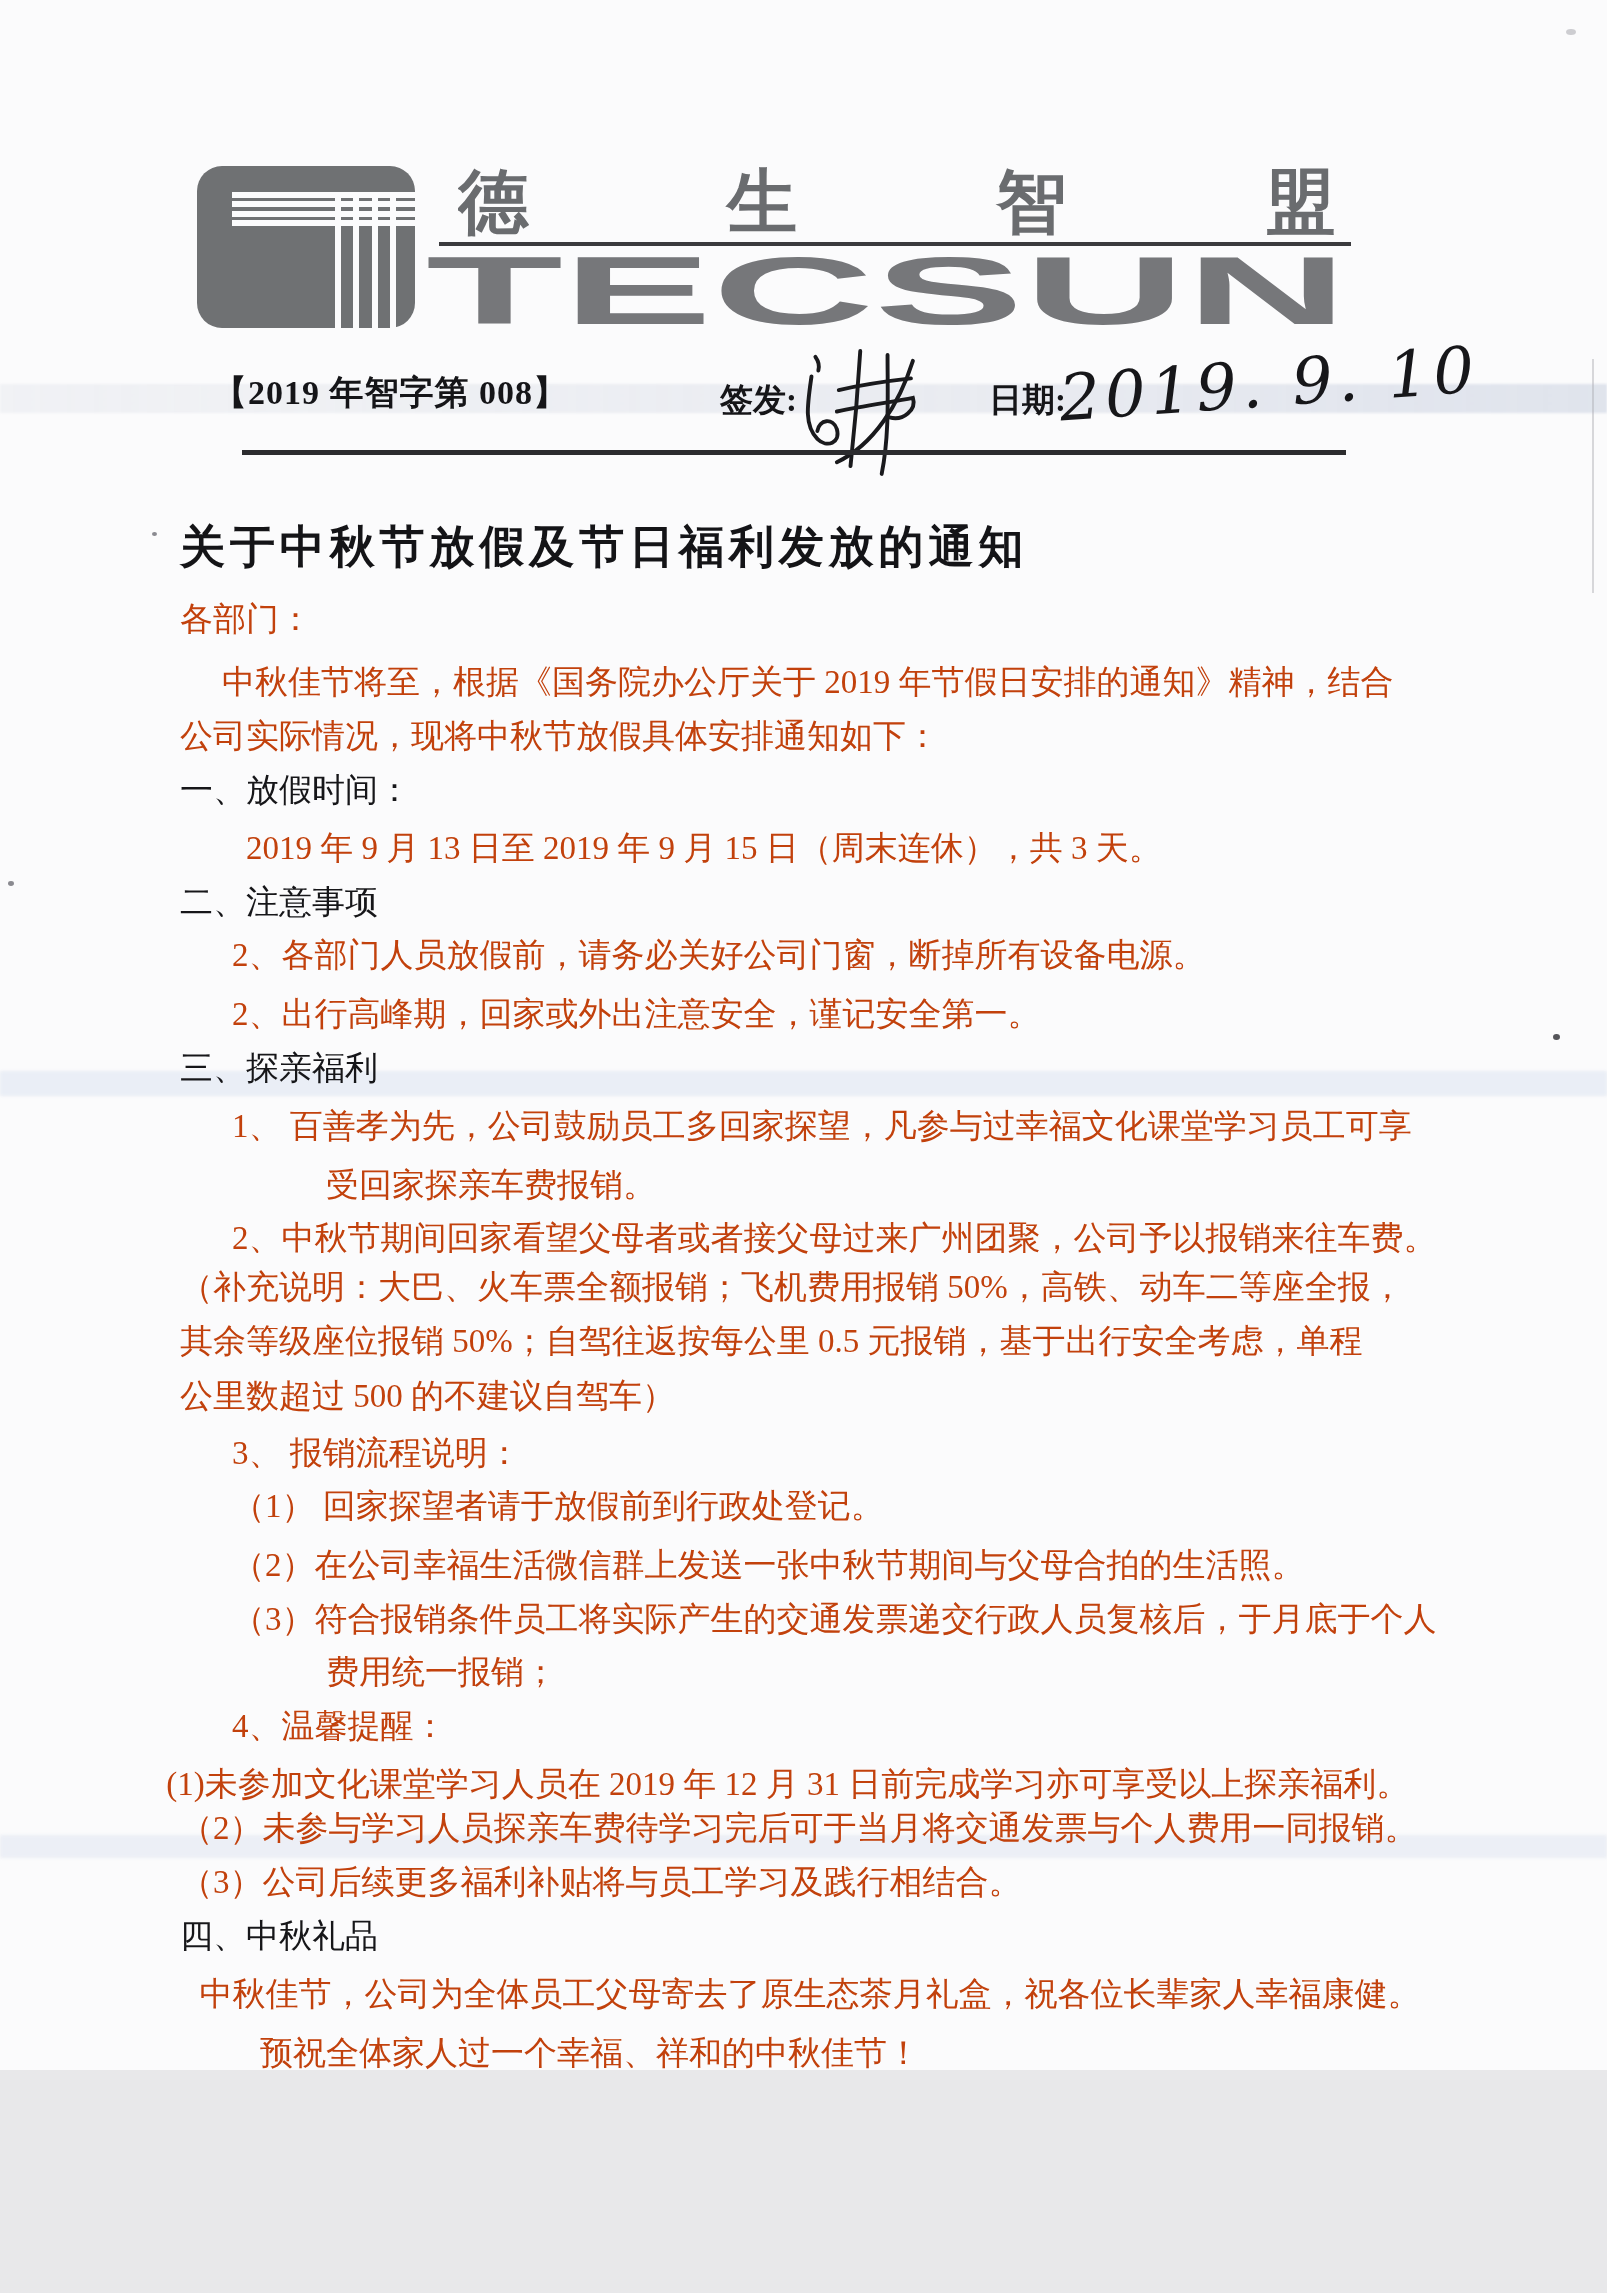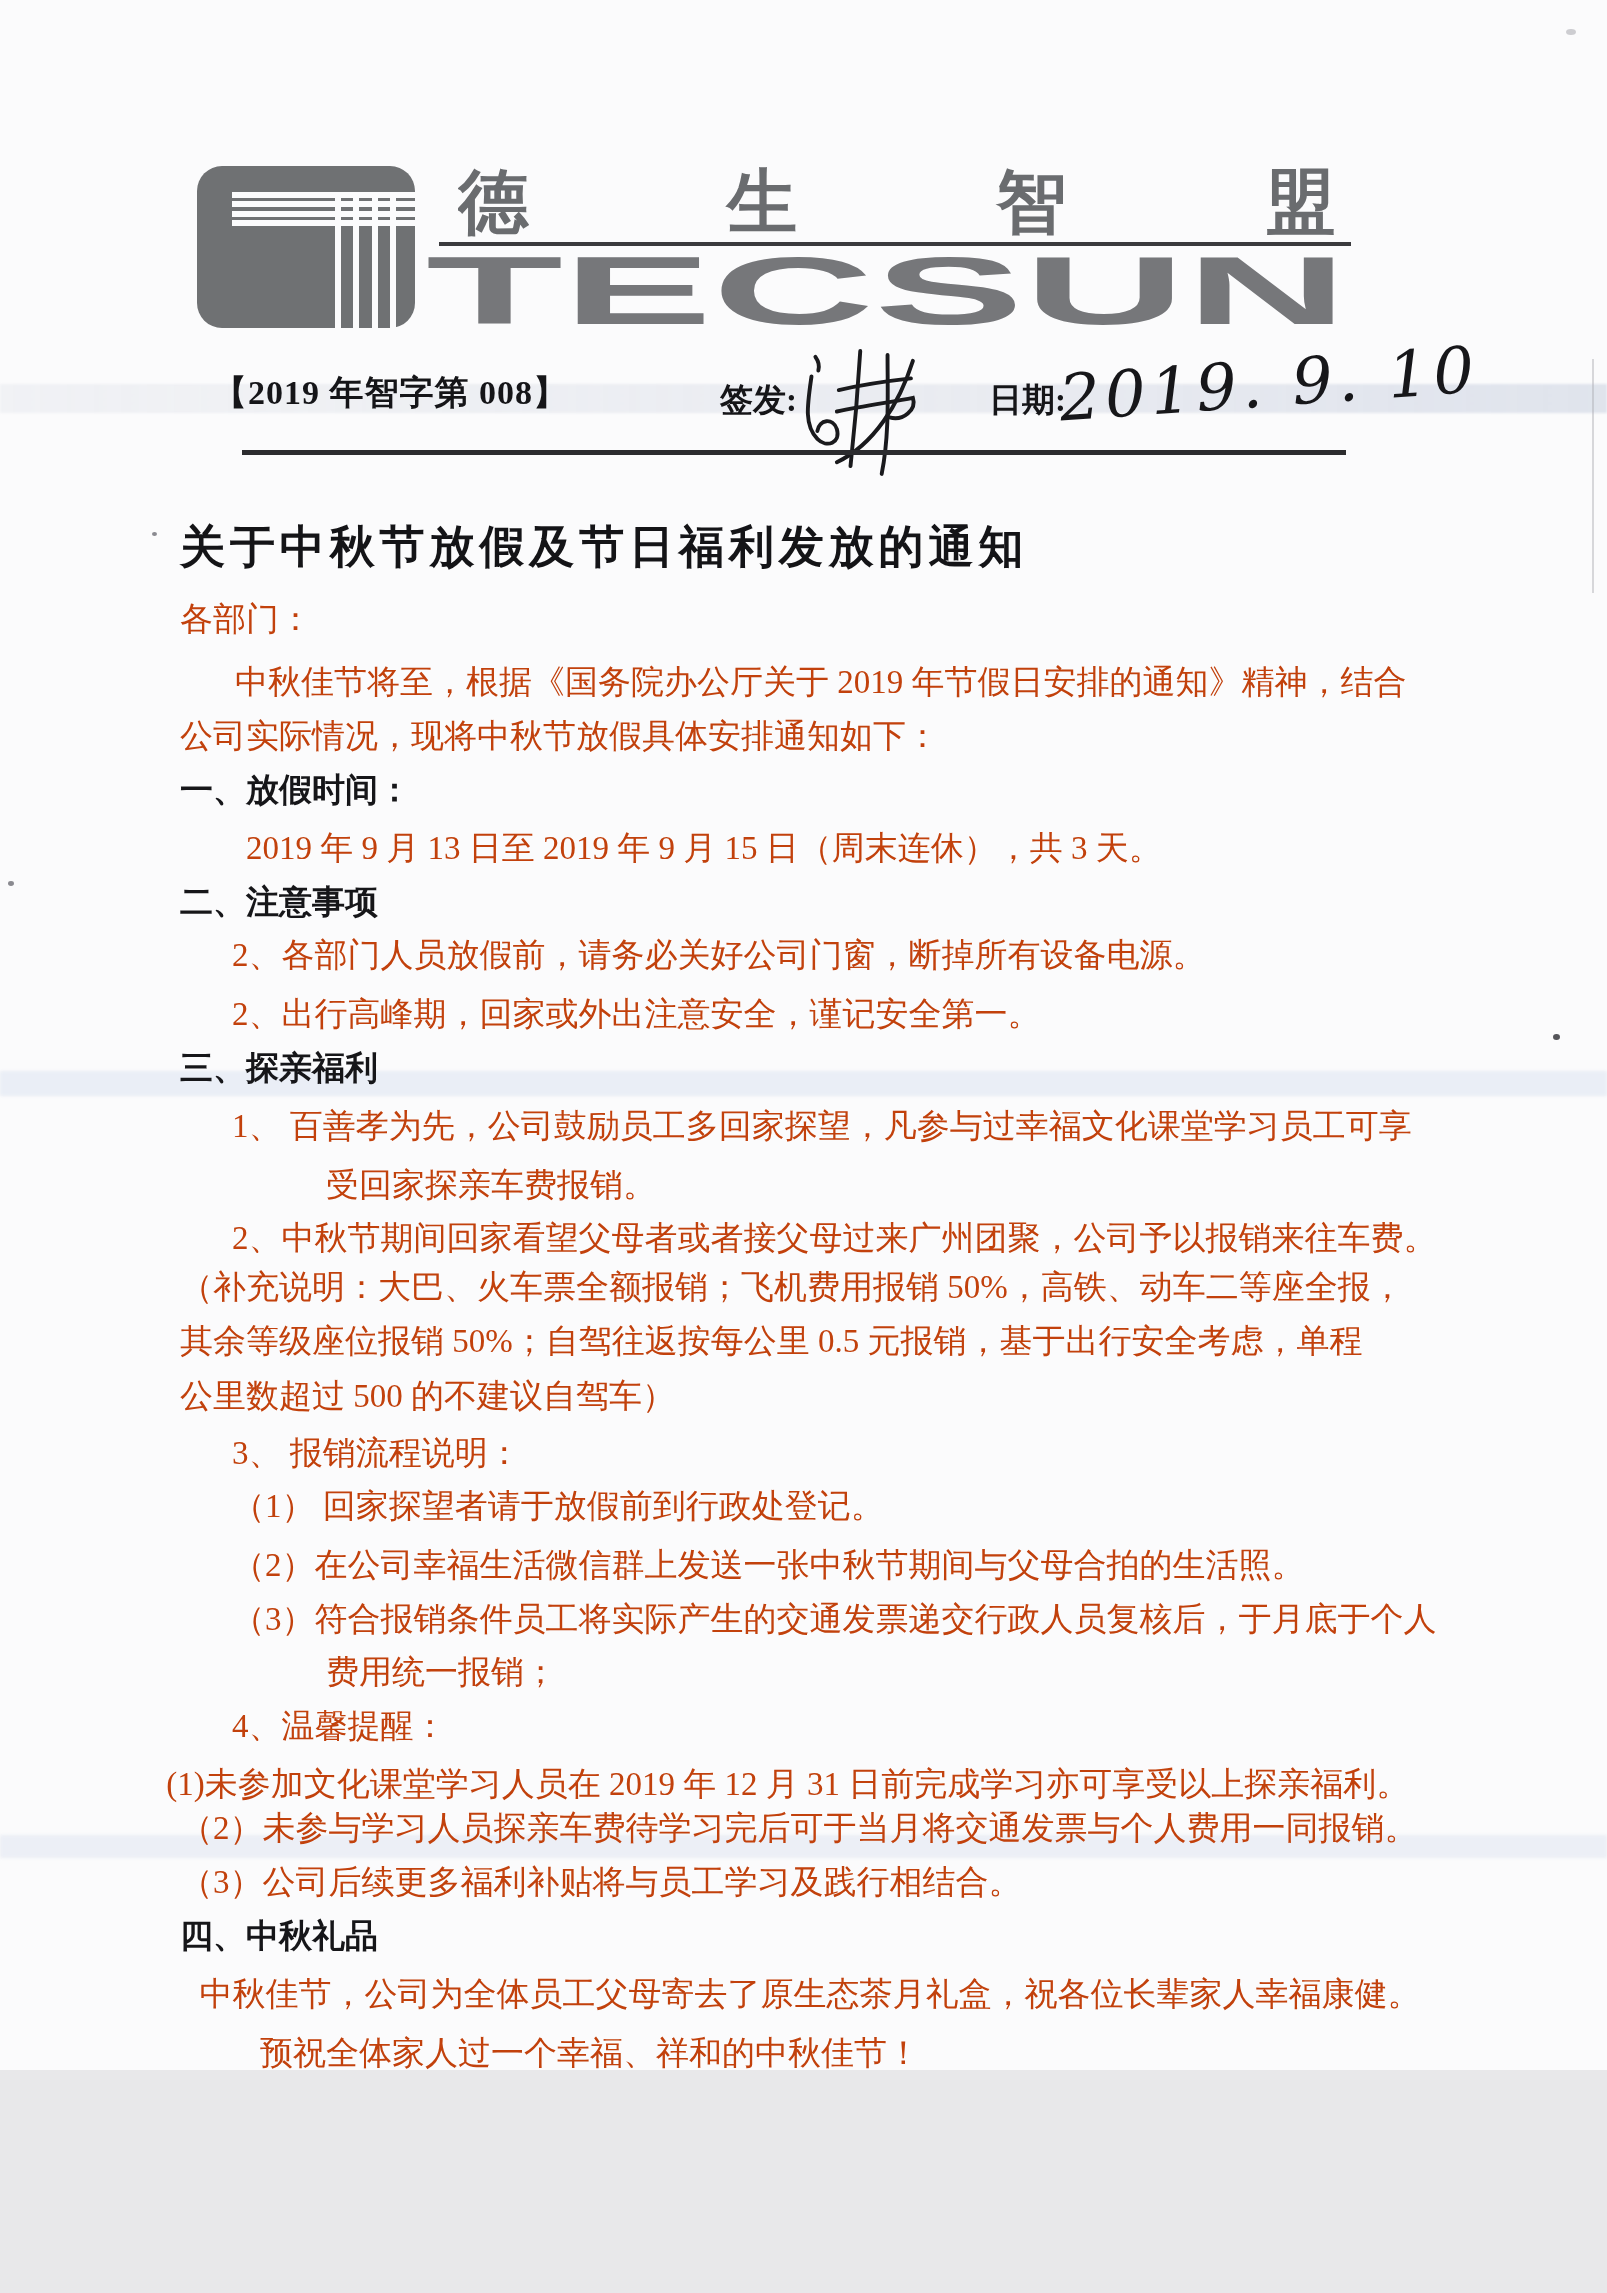--- a/index.html
+++ b/index.html
@@ -49,22 +49,22 @@
   .header-rule{position:absolute;left:242px;top:450px;width:1104px;height:4.9px;background:#2c2c2f;}
   
   .doc-title{
     position:absolute;left:180px;top:517px;width:1180px;
     text-align:left;font-size:45px;font-weight:600;letter-spacing:4.9px;
     color:#141417;white-space:nowrap;
   }
   
   .body-text{position:absolute;left:180px;top:0;width:1287px;}
   .ln{position:absolute;left:0;font-size:33px;line-height:53px;white-space:nowrap;color:#c2410c;}
-  .hd{font-weight:700;color:#161619;}
-  .ind-p{left:42px;margin-left:13px;}   
+  .hd{font-weight:400;color:#161619;}
+  .ind-p{left:42px;}   
   .ind-d{left:66px;}   
   .ind-n{left:52px;}   
   .ind-c{left:146px;}  
   .ind-g{left:19.5px;}   
   .ind-w{left:80px;}   
   .ind-neg{left:-13.7px;}
   .t0{top:593px}.t1{top:656px}.t2{top:710px}.t3{top:764px}.t4{top:822px}
   .t5{top:876px}.t6{top:929px}.t7{top:988px}.t8{top:1042px}.t9{top:1100px}
   .t10{top:1159px}.t11{top:1212px}.t12{top:1261px}.t13{top:1315px}.t14{top:1370px}
   .t15{top:1427px}.t16{top:1480px}.t17{top:1539px}.t18{top:1593px}.t19{top:1646px}

